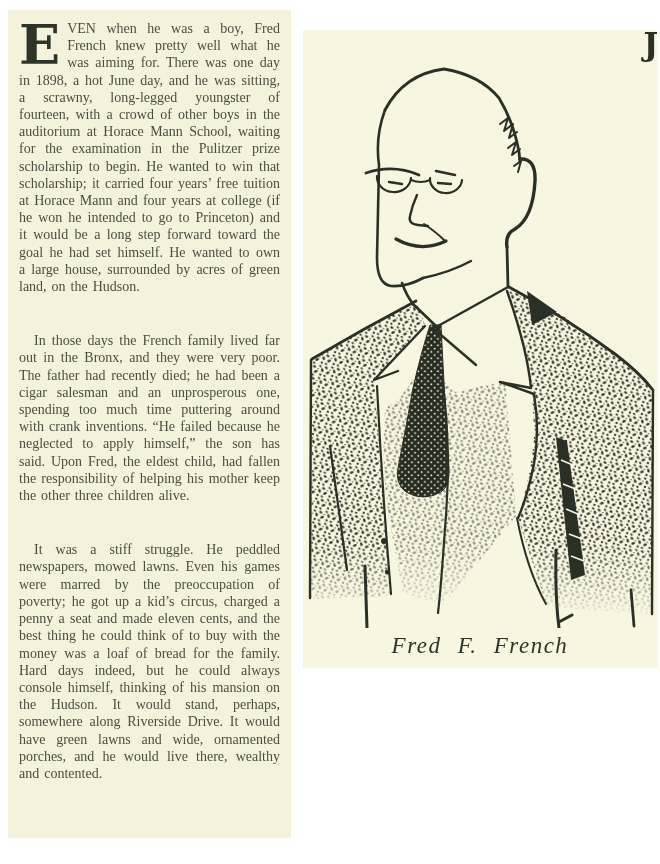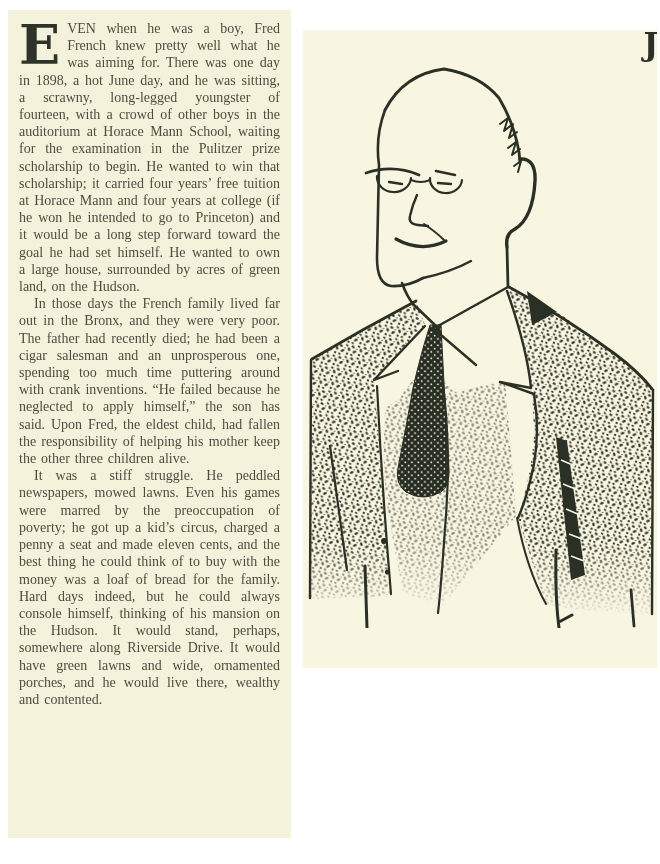--- a/index.html
+++ b/index.html
@@ -7,21 +7,21 @@
     width:660px;height:864px;position:relative;background:#ffffff;
     font-family:"Liberation Serif","DejaVu Serif",serif;overflow:hidden;
   }
   .text-col{
     position:absolute;left:8px;top:10px;width:283px;height:828px;
     background:#f5f2db;box-sizing:border-box;padding:10px 11px 10px 11px;
     color:#4a4e41;font-size:14px;line-height:17.2px;
     text-align:justify;overflow:hidden;word-spacing:1.5px;
   }
   .para{margin:0;}
-  .para.indented{text-indent:15px;}
+  .para.indented{text-indent:15px;margin-top:37px;}
   .dropcap{
     float:left;font-family:"DejaVu Serif",serif;font-weight:bold;
     font-size:54px;line-height:44px;height:48px;
     padding:3px 7px 0 0;color:#2e3329;
   }
   .figure-panel{
     position:absolute;left:303px;top:30px;width:354px;height:638px;
     background:#f8f5e1;overflow:hidden;
   }
   .corner-fragment{
@@ -121,13 +121,14 @@
       <path d="M 224,243 L 254,264 L 229,277 Z"></path>
       <path d="M 253,389 L 264,393 L 282,527 L 268,532 Z"></path>
       <circle cx="81" cy="493" r="3"></circle>
       <circle cx="84" cy="524" r="2.2"></circle>
     </g>
     <g stroke="#f8f5e1" stroke-width="1.6">
       <path d="M 258,412 l 14,6 M 260,436 l 15,6 M 263,461 l 14,6 M 266,486 l 13,5 M 268,508 l 13,5"></path>
     </g>
   </svg>
 
+  <div class="caption">Fred F. French</div>
 </section>
 
 </body></html>

